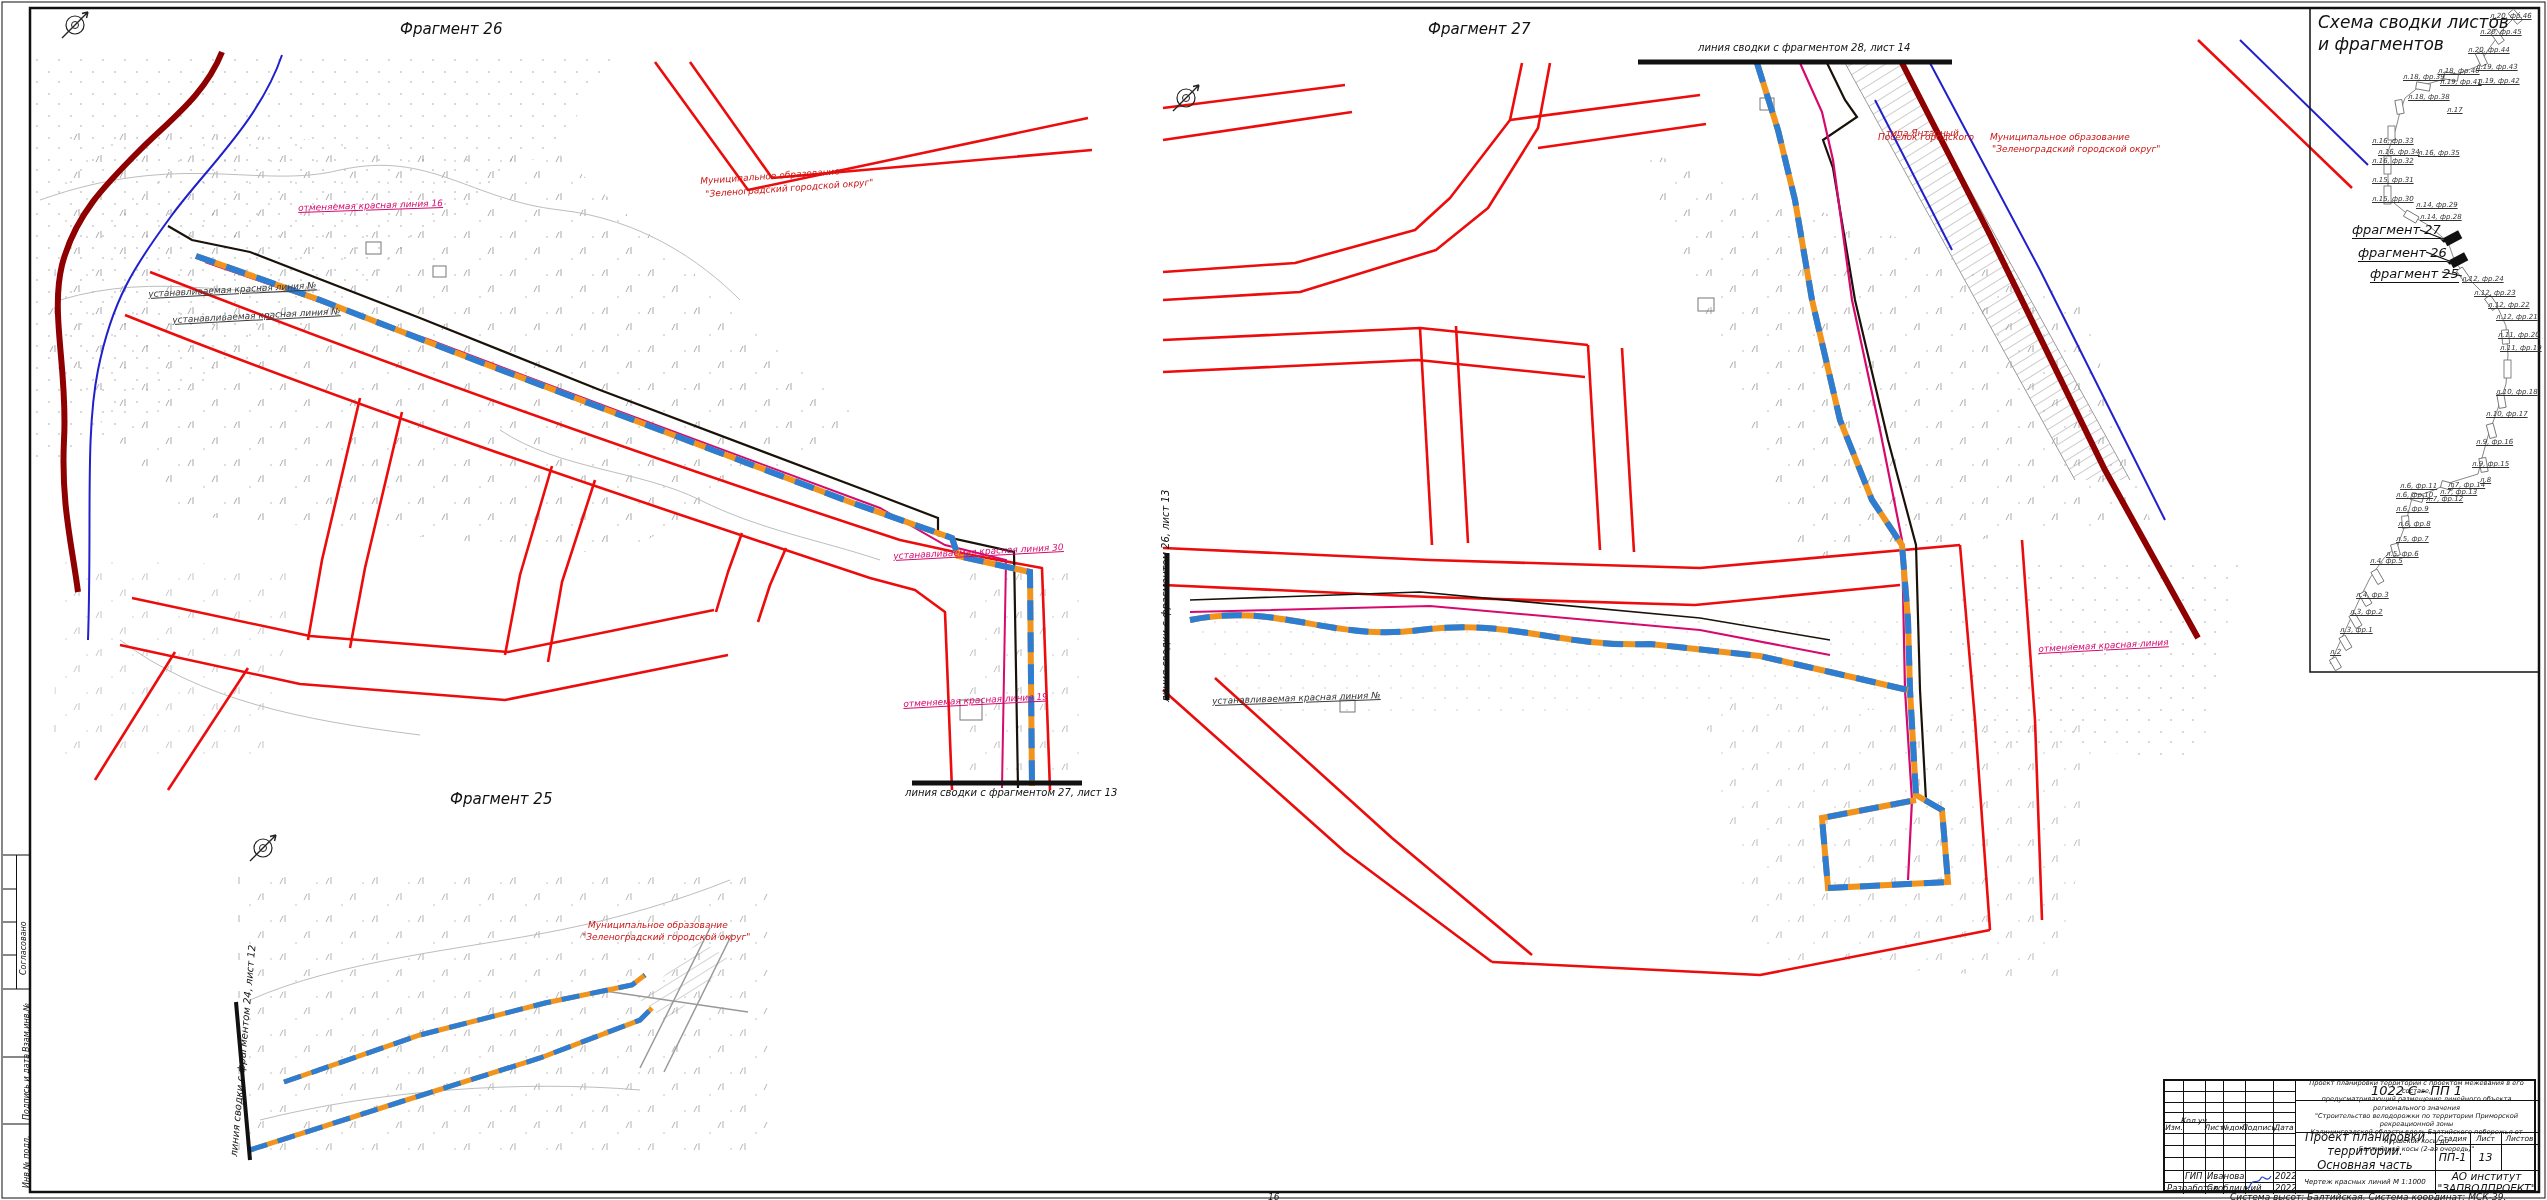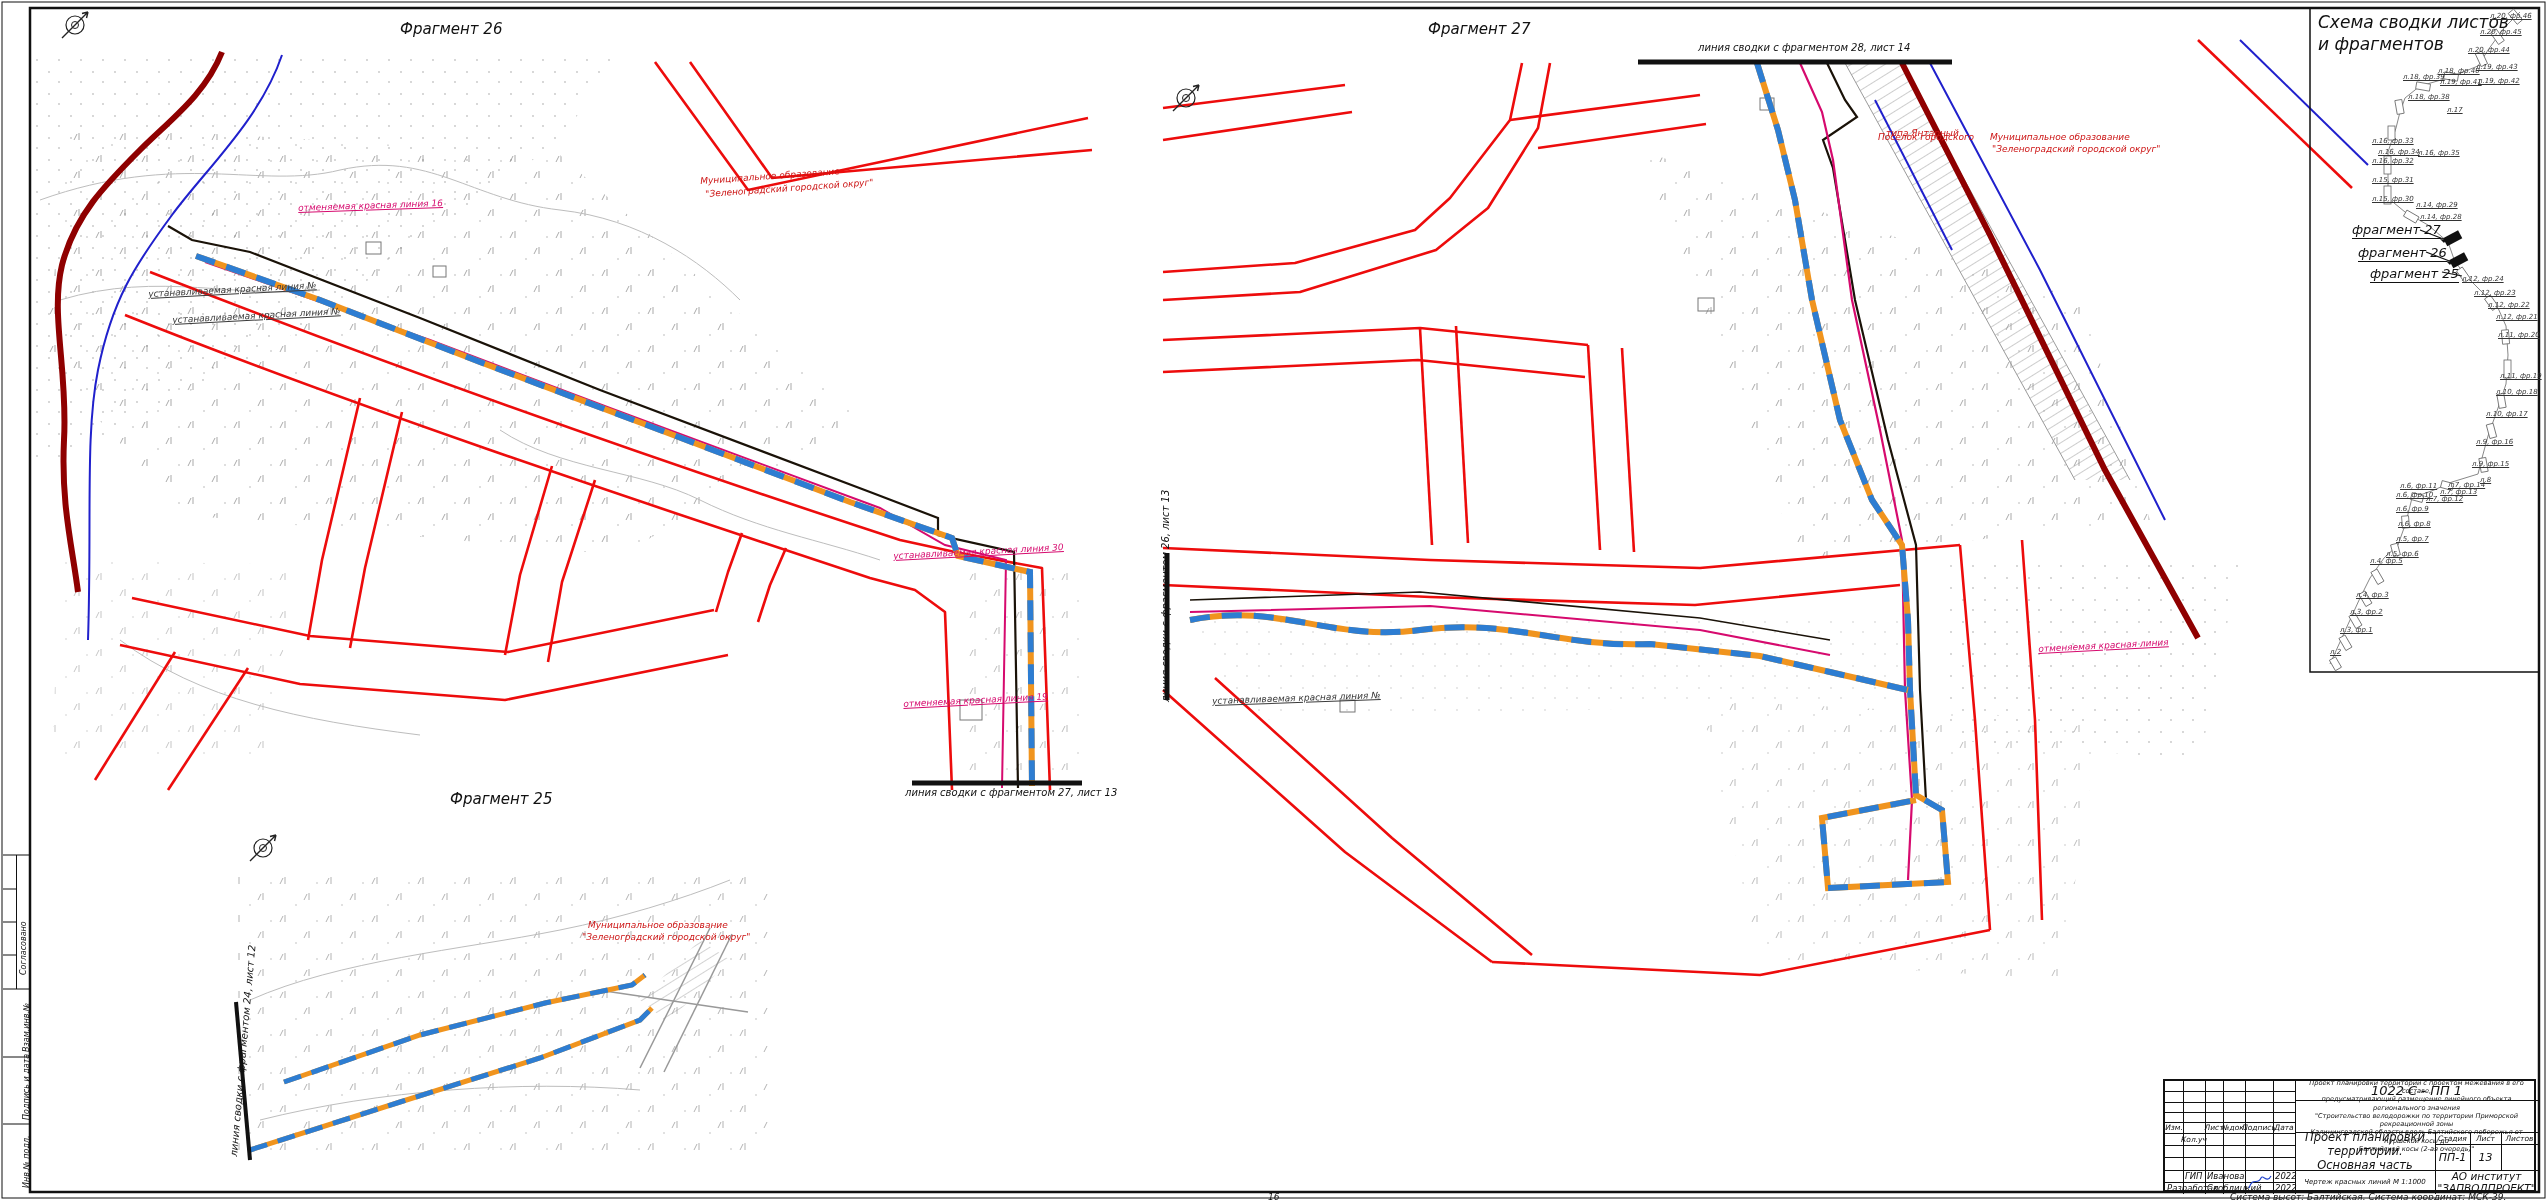--- a/index.html
+++ b/index.html
@@ -280,21 +280,21 @@
       <div class="key-item" style="left: 2372px; top: 157px;">л.16, фр.32</div>
       <div class="key-item" style="left: 2372px; top: 176px;">л.15, фр.31</div>
       <div class="key-item" style="left: 2372px; top: 195px;">л.15, фр.30</div>
       <div class="key-item" style="left: 2416px; top: 201px;">л.14, фр.29</div>
       <div class="key-item" style="left: 2420px; top: 213px;">л.14, фр.28</div>
       <div class="key-item" style="left: 2462px; top: 275px;">л.12, фр.24</div>
       <div class="key-item" style="left: 2474px; top: 289px;">л.12, фр.23</div>
       <div class="key-item" style="left: 2488px; top: 301px;">л.12, фр.22</div>
       <div class="key-item" style="left: 2496px; top: 313px;">л.12, фр.21</div>
       <div class="key-item" style="left: 2498px; top: 331px;">л.11, фр.20</div>
-      <div class="key-item" style="left: 2500px; top: 372px;">л.11, фр.19</div>
+      <div class="key-item" style="left: 2500px; top: 344px;">л.11, фр.19</div>
       <div class="key-item" style="left: 2496px; top: 388px;">л.10, фр.18</div>
       <div class="key-item" style="left: 2486px; top: 410px;">л.10, фр.17</div>
       <div class="key-item" style="left: 2476px; top: 438px;">л.9, фр.16</div>
       <div class="key-item" style="left: 2472px; top: 460px;">л.9, фр.15</div>
       <div class="key-item" style="left: 2480px; top: 476px;">л.8</div>
       <div class="key-item" style="left: 2448px; top: 481px;">л.7, фр.14</div>
       <div class="key-item" style="left: 2400px; top: 482px;">л.6, фр.11</div>
       <div class="key-item" style="left: 2440px; top: 488px;">л.7, фр.13</div>
       <div class="key-item" style="left: 2396px; top: 491px;">л.6, фр.10</div>
       <div class="key-item" style="left: 2426px; top: 495px;">л.7, фр.12</div>
@@ -339,21 +339,21 @@
   <div class="hl" style="left:0;top:101px;width:130px;"></div>
   <div class="hl" style="left:130px;top:19px;width:243px;"></div>
   <div class="hl" style="left:130px;top:51px;width:243px;"></div>
   <div class="hl" style="left:130px;top:89px;width:243px;"></div>
   <div class="hl" style="left:270px;top:63px;width:103px;"></div>
   <div class="vl" style="left:270px;top:51px;height:62px;"></div>
   <div class="vl" style="left:305px;top:51px;height:38px;"></div>
   <div class="vl" style="left:336px;top:51px;height:38px;"></div>
 
   <div class="scell shdr" style="left:0;top:41px;width:18px;height:11px;">Изм.</div>
-  <div class="scell shdr" style="left:18px;top:53px;width:22px;height:11px;">Кол.уч</div>
+  <div class="scell shdr" style="left:18px;top:34px;width:22px;height:11px;">Кол.уч</div>
   <div class="scell shdr" style="left:40px;top:41px;width:18px;height:11px;">Лист</div>
   <div class="scell shdr" style="left:58px;top:41px;width:22px;height:11px;">№док.</div>
   <div class="scell shdr" style="left:80px;top:41px;width:28px;height:11px;">Подпись</div>
   <div class="scell shdr" style="left:108px;top:41px;width:22px;height:11px;">Дата</div>
 
   <div class="scell srole" style="left:18px;top:89px;width:40px;height:12px;">ГИП</div>
   <div class="scell srole" style="left:40px;top:89px;width:40px;height:12px;">Иванова</div>
   <div class="scell srole" style="left:108px;top:89px;width:22px;height:12px;">2022</div>
   <div class="scell srole" style="left:0;top:101px;width:40px;height:12px;">Разработал</div>
   <div class="scell srole" style="left:40px;top:101px;width:40px;height:12px;">Скоблицкий</div>

